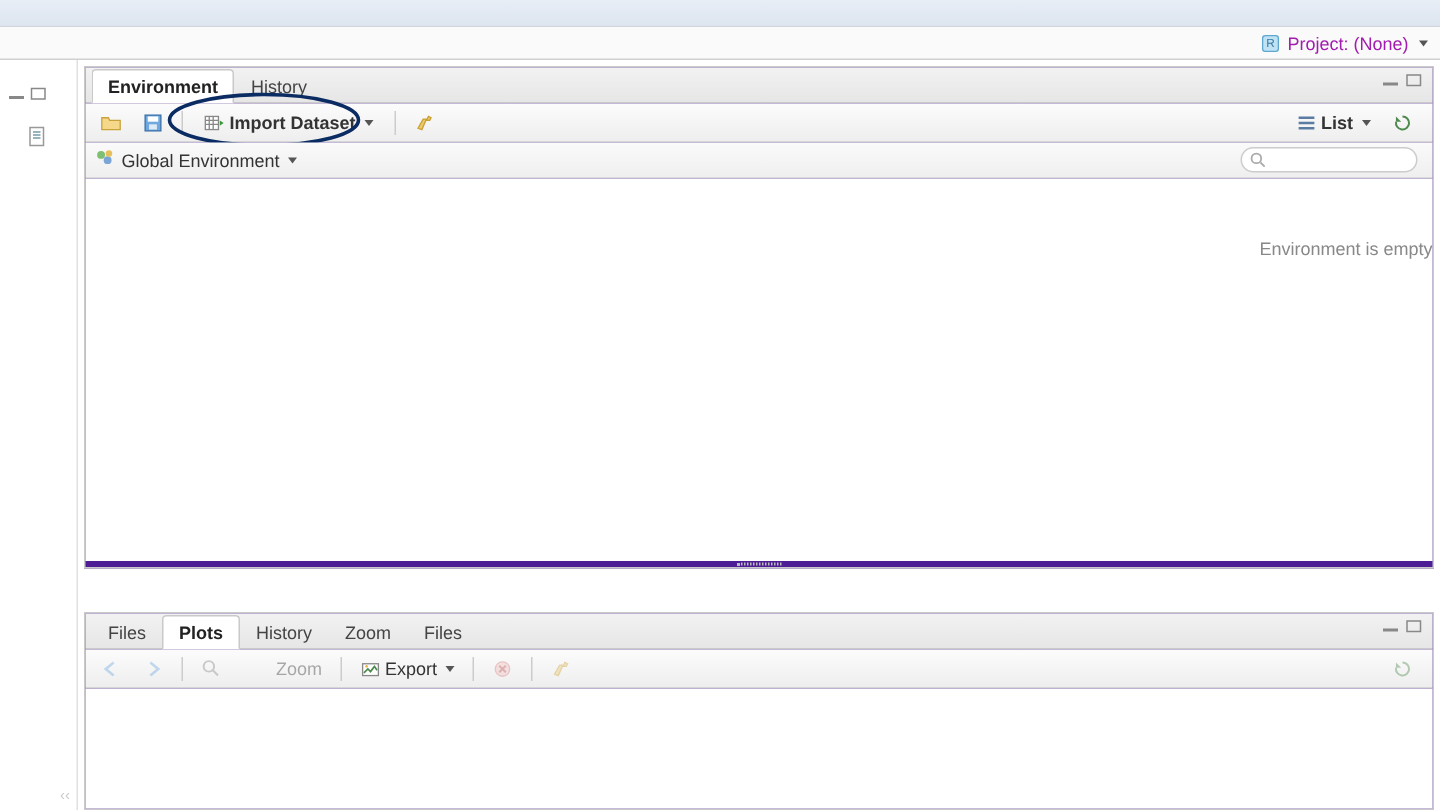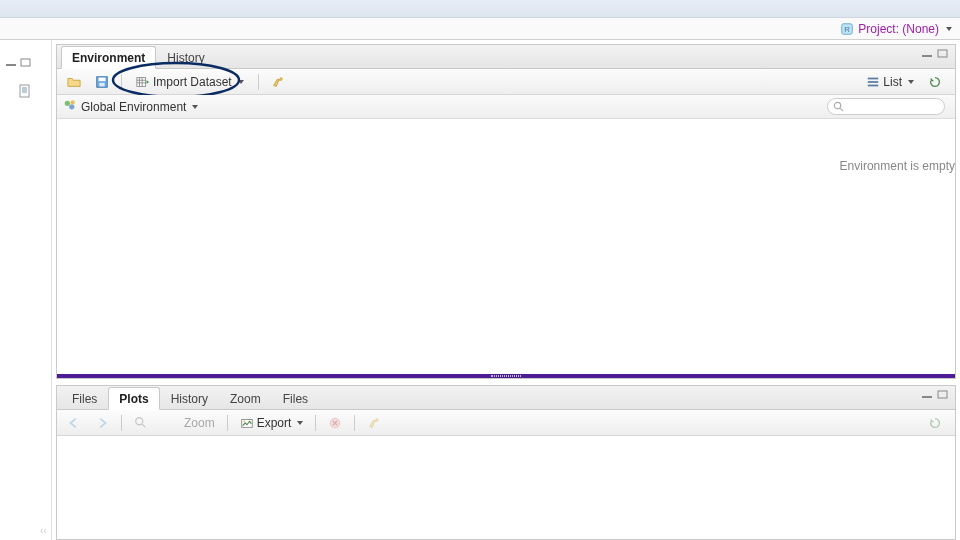--- a/index.html
+++ b/index.html
@@ -186,21 +186,21 @@
     display: flex;
     align-items: flex-start;
     justify-content: flex-end;
     padding-top: 40px;
     color: #888;
     font-size: 12px;
     background: #fff;
     overflow: hidden;
   }
   .pane.env { height: 335px; }
-  .pane.plots { flex: 1; margin-bottom: 0; }
+  .pane.plots { flex: 1; margin-bottom: 0; margin-top: 23px; }
   .callout {
     position: absolute;
     pointer-events: none;
   }
   
   .ic { width: 14px; height: 14px; display:inline-block; }
   .divider-grip {
     height: 4px;
     display:flex;
     align-items:center;
@@ -268,21 +268,21 @@
               </svg>
           </span>
           <span class="win-icon">
             <svg width="12" height="10">
                 <rect x="1" y="1" width="9" height="7" fill="none" stroke="#888"></rect>
               </svg>
           </span>
         </div>
       </div>
 
-      <div class="toolbar" style="position:relative;">
+      <div class="toolbar" style="position:relative;font-weight:bold;">
         <span class="tbtn">
           <svg class="ic" viewBox="0 0 16 16">
               <path d="M1 4 h5 l1 2 h8 v7 h-14 z" fill="#f6d88a" stroke="#c8a33c"></path>
             </svg>
         </span>
         <span class="tbtn">
           <svg class="ic" viewBox="0 0 16 16">
               <rect x="2" y="2" width="12" height="12" fill="#6fa9df" stroke="#3b71a9"></rect>
               <rect x="4" y="3" width="8" height="4" fill="#fff"></rect>
               <rect x="5" y="9" width="6" height="4" fill="#dfeaf7"></rect>

